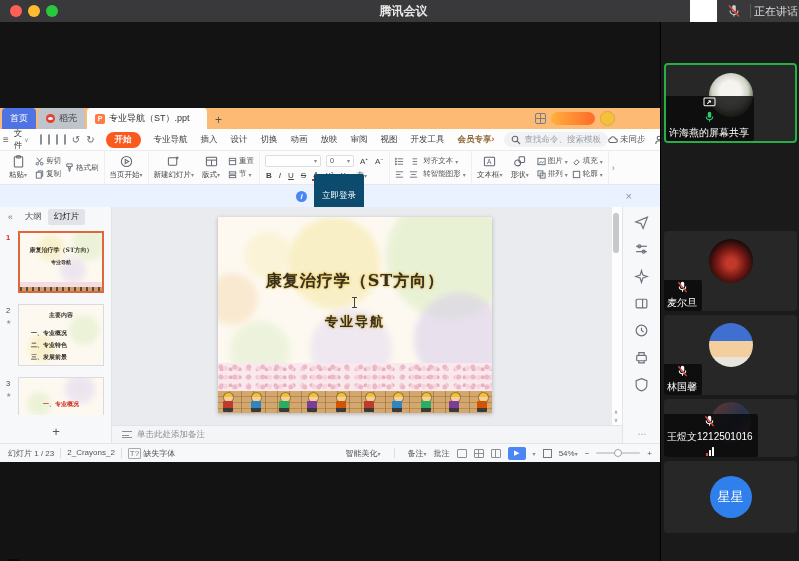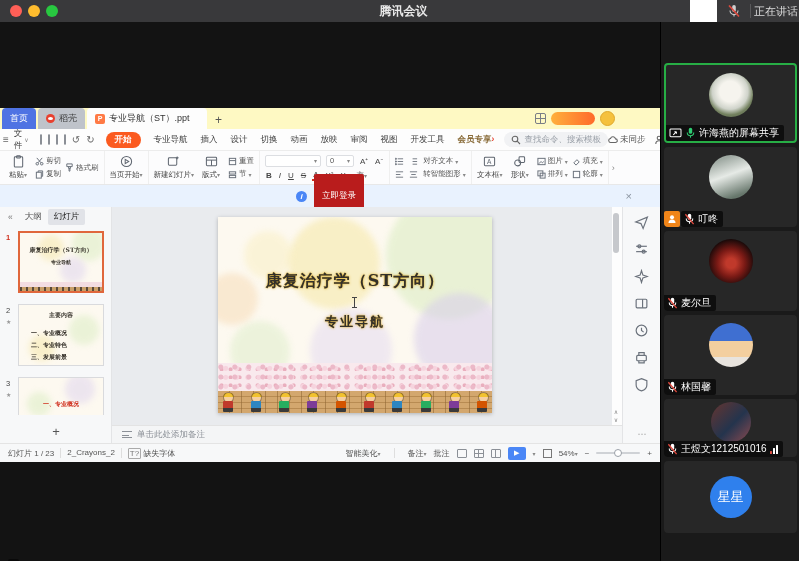--- a/index.html
+++ b/index.html
@@ -15,21 +15,21 @@
   .tb-white { position:absolute; right:82px; top:0; width:27px; height:22px; background:#ffffff; }
   .tb-mic { position:absolute; right:58px; top:4px; width:14px; height:14px; }
   .tb-div { position:absolute; right:48px; top:4px; width:1px; height:14px; background:#5a5a5c; }
   .tb-speaking { position:absolute; right:0; top:4px; width:45px; overflow:hidden; white-space:nowrap; color:#ddd; font-size:11px; }
 
   
   .sharezone { position:absolute; left:0; top:22px; width:660px; height:539px; background:#131313; }
   .wps { position:absolute; left:0; top:86px; width:660px; height:354px; background:#fdfdfd; font-size:9px; color:#444; }
 
   
-  .wtabbar { position:absolute; left:0; top:0; width:660px; height:21px; background:#fef9c3; display:flex; align-items:flex-end; }
+  .wtabbar { position:absolute; left:0; top:0; width:660px; height:21px; background:#fdba74; display:flex; align-items:flex-end; }
   .wtab { height:21px; display:flex; align-items:center; padding:0 8px; font-size:9px; gap:4px; }
   .wtab.home { background:#4f73e3; color:#fff; margin-left:2px; border-radius:4px 4px 0 0; }
   .wtab.docer { background:#bfc3ca; color:#3c3c3c; border-radius:4px 4px 0 0; margin-left:2px; }
   .wtab.doc { background:#fdfdfd; color:#333; border-radius:4px 4px 0 0; margin-left:2px; width:120px; }
   .docer-logo { width:9px; height:9px; border-radius:50%; background:#e8402f; position:relative; }
   .docer-logo::after{ content:""; position:absolute; left:2px; top:3px; width:5px; height:3px; border-radius:50%; background:#fff; }
   .ppt-logo { width:10px; height:10px; border-radius:2px; background:#ff7a45; color:#fff; font-size:7px; font-weight:bold; display:flex; align-items:center; justify-content:center; }
   .wtab-plus { color:#555; font-size:12px; margin-left:8px; padding-bottom:2px; }
   .wtab-right { position:absolute; right:45px; top:3px; display:flex; align-items:center; gap:5px; }
   .grid-ic { width:11px; height:11px; border:1px solid #7a7e86; border-radius:2px; background:linear-gradient(#7a7e86,#7a7e86) 50% 0/1px 100% no-repeat, linear-gradient(#7a7e86,#7a7e86) 0 50%/100% 1px no-repeat; }
@@ -64,21 +64,21 @@
   .rb-small svg { width:9px; height:9px; stroke:#6b727c; fill:none; stroke-width:1.1; }
   .rb-select { display:flex; align-items:center; justify-content:space-between; border:1px solid #dcdee2; border-radius:2px; height:12px; font-size:7.5px; color:#555; padding:0 3px; background:#fff; }
   .fmt-btn { font-size:8px; color:#444; padding:0 1px; }
   .fmt-btn.b{font-weight:bold;} .fmt-btn.i{font-style:italic;} .fmt-btn.u{text-decoration:underline;} .fmt-btn.s{text-decoration:line-through;}
   .caret { font-size:6px; color:#888; }
   .rb-more { display:flex; align-items:center; padding:0 3px; color:#888; font-size:9px; }
 
   
   .wnotice { position:absolute; left:0; top:77px; width:660px; height:22px; background:#e9f2fe; display:flex; align-items:center; justify-content:center; gap:7px; font-size:8.5px; color:#55606c; }
   .ninfo { width:11px; height:11px; border-radius:50%; background:#4a86f6; color:#fff; font-size:8px; display:flex; align-items:center; justify-content:center; font-style:italic; font-weight:bold; }
-  .nlogin { background:#b91c1c; color:#fff; border-radius:2px; padding:16px 8px; font-size:8.5px; }
+  .nlogin { background:#0c4a6e; color:#fff; border-radius:2px; padding:16px 8px; font-size:8.5px; }
   .nclose { position:absolute; right:28px; color:#8a94a0; font-size:11px; }
 
   
   .wcontent { position:absolute; left:0; top:99px; width:660px; height:218px; }
   .lpanel { position:absolute; left:0; top:0; width:112px; height:236px; background:#f7f8f9; border-right:1px solid #e3e4e6; }
   .lp-head { display:flex; align-items:center; height:20px; font-size:8.5px; color:#555; }
   .lp-collapse { margin:0 6px 0 8px; color:#777; }
   .lp-tab { padding:2px 6px; }
   .lp-tab.active { background:#e1e3e8; border-radius:2px; color:#222; }
   .thumbwrap { position:absolute; left:0; top:22px; width:112px; height:186px; overflow:hidden; }
@@ -153,21 +153,21 @@
   .sidebar { position:absolute; left:660px; top:22px; width:139px; height:539px; background:#1a1a1a; border-left:1px solid #000; }
   .tile { position:absolute; left:3px; width:133px; background:#272727; border-radius:4px; overflow:hidden; }
   .tile.active { border:2px solid #27ae45; }
   .avatar { position:absolute; left:50%; transform:translateX(-50%); border-radius:50%; }
   .av1 { background:radial-gradient(circle at 48% 42%, #f6f4ee 30%, #cfd3ca 52%, #73815f 68%, #46543e 100%); }
   .av2 { background:linear-gradient(160deg, #9fa9a2 15%, #e6eae6 45%, #67776c 85%); }
   .av3 { background:radial-gradient(circle at 50% 55%, #c0392b 15%, #7a1a15 42%, #120808 75%); }
   .av4 { background:linear-gradient(180deg, #3f6fd1 0 42%, #f3cf9f 42% 78%, #e8e4de 78%); }
   .av5 { background:linear-gradient(135deg, #5a3535 10%, #24344d 55%, #8a4a50 100%); }
   .av6 { background:#2f80ed; display:flex; align-items:center; justify-content:center; color:#fff; font-size:13px; }
-  .namepill { position:absolute; left:0; bottom:0; display:flex; align-items:center; gap:3px; background:rgba(8,8,8,.82); border-radius:0 2px 2px 0; padding:1px 5px 1px 3px; color:#fff; font-size:10px; white-space:nowrap; max-width:133px; }
+  .namepill { position:absolute; left:0; bottom:0; display:flex; align-items:center; gap:3px; background:rgba(8,8,8,.82); border-radius:0 2px 2px 0; padding:1px 5px 1px 3px; color:#fff; font-size:10px; white-space:nowrap; max-width:133px;flex-direction:column; }
   .namepill.indent { left:17px; border-radius:2px; }
   .badge-host { position:absolute; left:0; bottom:0; width:16px; height:16px; background:#f08519; border-radius:2px; display:flex; align-items:center; justify-content:center; }
   .badge-host svg { width:10px; height:10px; }
   svg.mic { width:11px; height:12px; flex:none; }
   svg.shr { width:13px; height:11px; flex:none; }
   .sigbars { display:flex; align-items:flex-end; gap:1px; height:9px; flex:none; }
   .sigbars i { width:2px; border-radius:0.5px; display:block; }
   .sigbars i:nth-child(1){ height:3px; background:#d94f43; }
   .sigbars i:nth-child(2){ height:6px; background:#fff; }
   .sigbars i:nth-child(3){ height:9px; background:#fff; }
@@ -643,38 +643,20 @@
           </svg>
         <svg class="mic" viewBox="0 0 12 14">
             <rect x="4" y="1" width="4" height="7" rx="2" fill="#2ecc71"></rect>
             <path d="M2.2 6.5a3.8 3.8 0 0 0 7.6 0" fill="none" stroke="#2ecc71" stroke-width="1.2"></path>
             <line x1="6" y1="10.3" x2="6" y2="12.6" stroke="#2ecc71" stroke-width="1.2"></line>
           </svg>
         <span>许海燕的屏幕共享</span>
       </div>
     </div>
 
-    <div class="tile" style="top:125px;height:80px">
-      <span class="avatar av2" style="top:8px;width:44px;height:44px"></span>
-      <div class="badge-host">
-          <svg viewBox="0 0 10 10">
-            <circle cx="5" cy="3.2" r="2" fill="#fff"></circle>
-            <path d="M1.5 9a3.5 3.5 0 0 1 7 0z" fill="#fff"></path>
-          </svg>
-        </div>
-      <div class="namepill indent">
-        <svg class="mic" viewBox="0 0 12 14">
-            <rect x="4" y="1" width="4" height="7" rx="2" fill="#fff"></rect>
-            <path d="M2.2 6.5a3.8 3.8 0 0 0 7.6 0" fill="none" stroke="#fff" stroke-width="1.2"></path>
-            <line x1="6" y1="10.3" x2="6" y2="12.6" stroke="#fff" stroke-width="1.2"></line>
-            <line x1="1.2" y1="1.5" x2="10.8" y2="13" stroke="#e0493e" stroke-width="1.6"></line>
-          </svg>
-        <span>叮咚</span>
-      </div>
-    </div>
 
     <div class="tile" style="top:209px;height:80px">
       <span class="avatar av3" style="top:8px;width:44px;height:44px"></span>
       <div class="namepill">
         <svg class="mic" viewBox="0 0 12 14">
             <rect x="4" y="1" width="4" height="7" rx="2" fill="#fff"></rect>
             <path d="M2.2 6.5a3.8 3.8 0 0 0 7.6 0" fill="none" stroke="#fff" stroke-width="1.2"></path>
             <line x1="6" y1="10.3" x2="6" y2="12.6" stroke="#fff" stroke-width="1.2"></line>
             <line x1="1.2" y1="1.5" x2="10.8" y2="13" stroke="#e0493e" stroke-width="1.6"></line>
           </svg>

